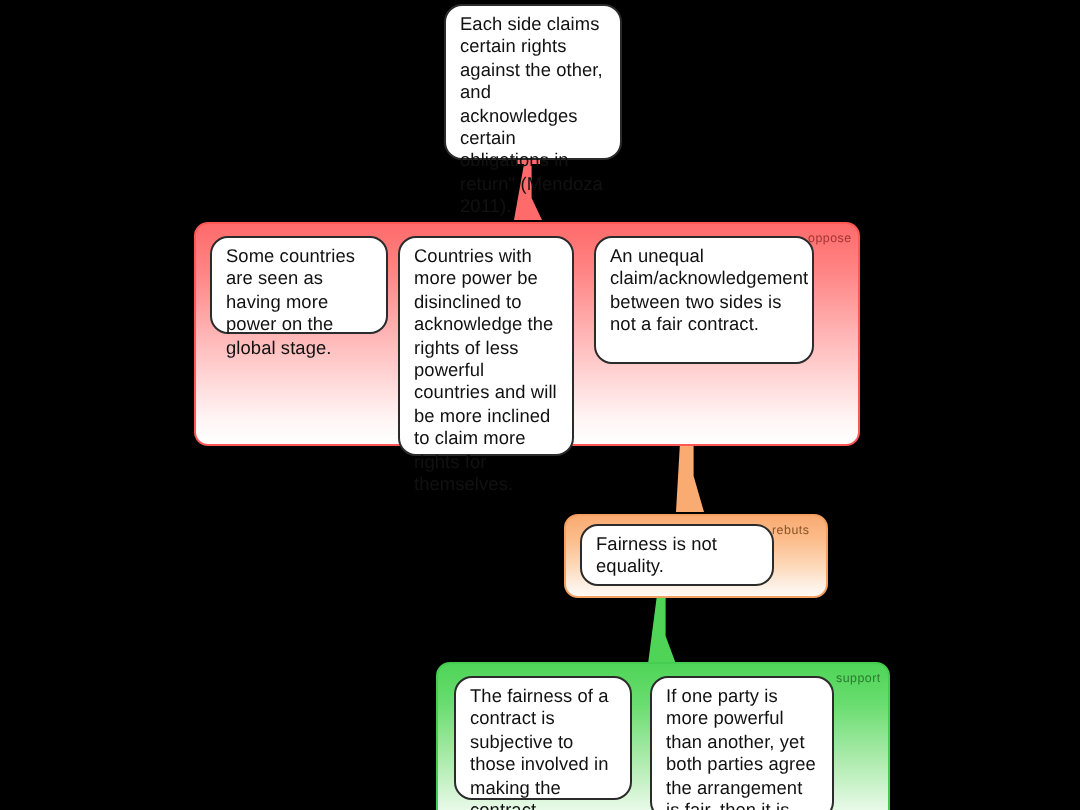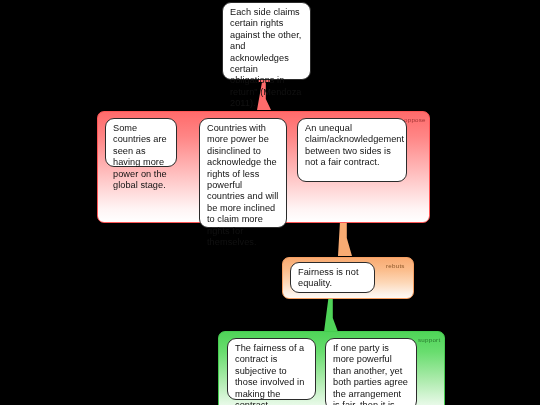--- a/index.html
+++ b/index.html
@@ -85,42 +85,42 @@
   <div class="conn" style="left:248px; top:79px; width:32px; height:33px;">
     <svg width="32" height="33" viewBox="0 0 32 33">
       <rect x="10" y="0" width="12" height="3" fill="#ff6b6b"></rect>
       <path d="M14.2 2 L17.8 2 L17.8 20 L23 31 L9 31 Z" fill="#ff6b6b"></path>
     </svg>
   </div>
 
   <div class="band band-oppose" style="left:97px; top:111px; width:331px; height:110px;"></div>
   <div class="band-label label-oppose" style="left:404px; top:116px;">oppose</div>
 
-  <div class="box" style="left:105px; top:118px; width:72px; height:49px;">
+  <div class="box" style="left:105px; top:118px; width:89px; height:49px;">
     <span class="box-text">Some countries are seen as having more power on the global stage.</span>
   </div>
 
   <div class="box" style="left:199px; top:118px; width:88px; height:110px;">
     <span class="box-text">Countries with more power be disinclined to acknowledge the rights of less powerful countries and will be more inclined to claim more rights for themselves.</span>
   </div>
 
   <div class="box" style="left:297px; top:118px; width:110px; height:64px;">
     <span class="box-text">An unequal claim/acknowledgement between two sides is not a fair contract.</span>
   </div>
 
   <div class="conn" style="left:332px; top:166px; width:26px; height:92px;">
     <svg width="26" height="92" viewBox="0 0 26 92">
       <path d="M11.2 0 L14.8 0 L14.8 72 L20 90 L6 90 Z" fill="#f9ab72"></path>
     </svg>
   </div>
 
   <div class="band band-rebuts" style="left:282px; top:257px; width:130px; height:40px;"></div>
   <div class="band-label label-rebuts" style="left:386px; top:262px;">rebuts</div>
 
-  <div class="box" style="left:290px; top:262px; width:85px; height:31px;">
+  <div class="box" style="left:290px; top:262px; width:97px; height:31px;">
     <span class="box-text">Fairness is not equality.</span>
   </div>
 
   <div class="conn" style="left:318px; top:292px; width:26px; height:42px;">
     <svg width="26" height="42" viewBox="0 0 26 42">
       <path d="M11.2 0 L14.8 0 L14.8 26 L20 40 L6 40 Z" fill="#4fd458"></path>
     </svg>
   </div>
 
   <div class="band band-support" style="left:218px; top:331px; width:225px; height:80px;"></div>

